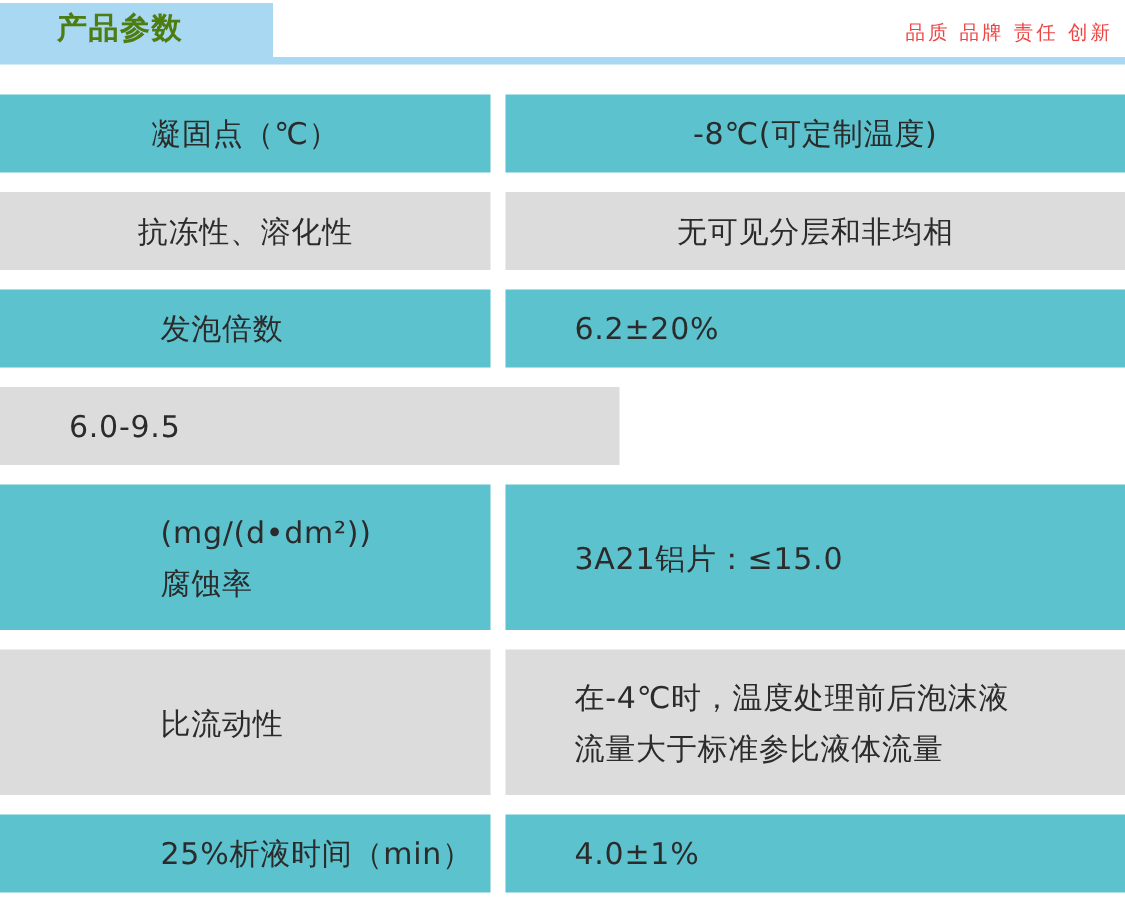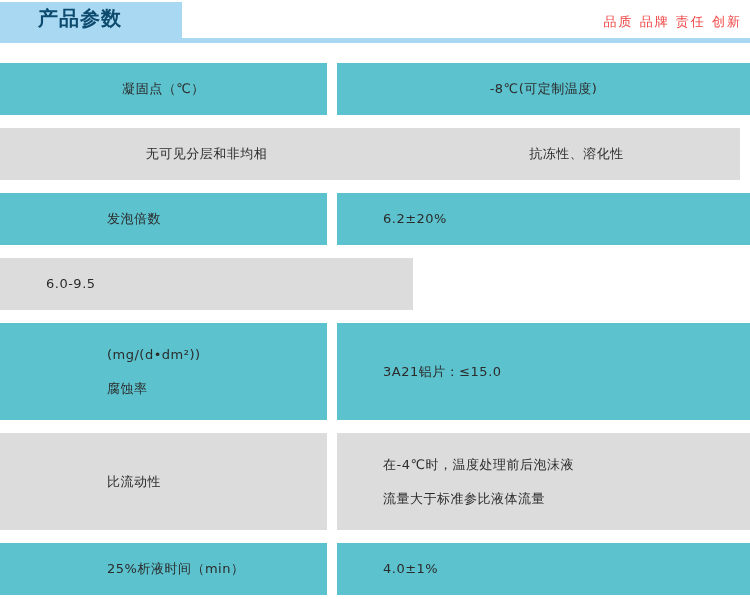--- a/index.html
+++ b/index.html
@@ -29,21 +29,21 @@
     height: 36px;
     background: #a9d8f2;
     box-sizing: border-box;
   }
   #header-tab-label {
     position: absolute;
     left: 38px;
     top: 5px;
     font-size: 20px;
     font-weight: bold;
-    color: #0c4a6e;
+    color: #4d7c0f;
     letter-spacing: 1px;
     line-height: 26px;
     white-space: nowrap;
   }
   #header-rule {
     position: absolute;
     left: 0;
     top: 38px;
     width: 750px;
     height: 5px;
@@ -70,21 +70,21 @@
   .param-row {
     display: flex;
     width: 750px;
     margin-bottom: 13px;
   }
   .cell {
     box-sizing: border-box;
     display: flex;
     flex-direction: column;
     justify-content: center;
-    font-size: 13px;
+    font-size: 20px;
     color: #2b2b2b;
     line-height: 34px;
     letter-spacing: 0.5px;
   }
   .cell-label {
     width: 327px;
     margin-right: 10px;
     padding-left: 107px;
   }
   .cell-value {
@@ -119,25 +119,25 @@
 <div id="param-table">
     <div class="param-row row-teal h52 centered">
       <div class="cell cell-label">
         <div class="line">凝固点（℃）</div>
       </div>
       <div class="cell cell-value">
         <div class="line">-8℃(可定制温度)</div>
       </div>
     </div>
     <div class="param-row row-gray h52 centered">
+      <div class="cell cell-label">
+        <div class="line">抗冻性、溶化性</div>
+      </div>
       <div class="cell cell-value">
         <div class="line">无可见分层和非均相</div>
-      </div>
-      <div class="cell cell-label">
-        <div class="line">抗冻性、溶化性</div>
       </div>
     </div>
     <div class="param-row row-teal h52">
       <div class="cell cell-label">
         <div class="line">发泡倍数</div>
       </div>
       <div class="cell cell-value">
         <div class="line">6.2±20%</div>
       </div>
     </div>

